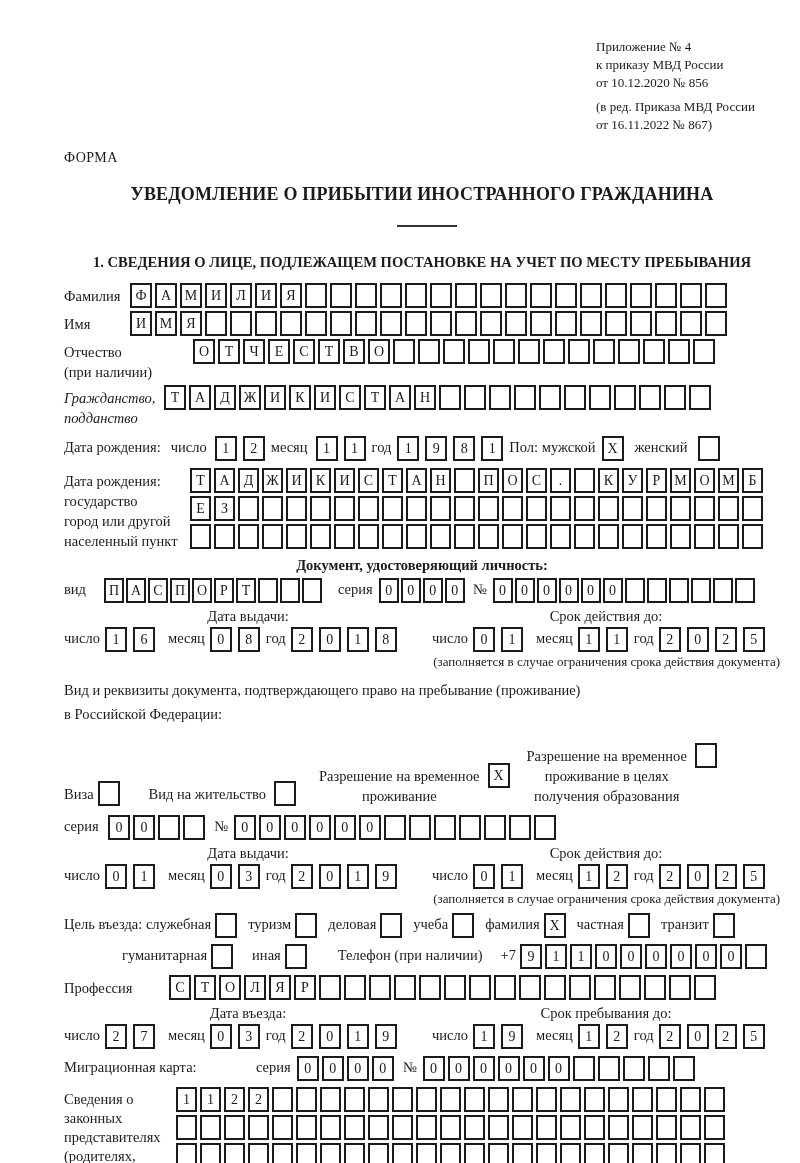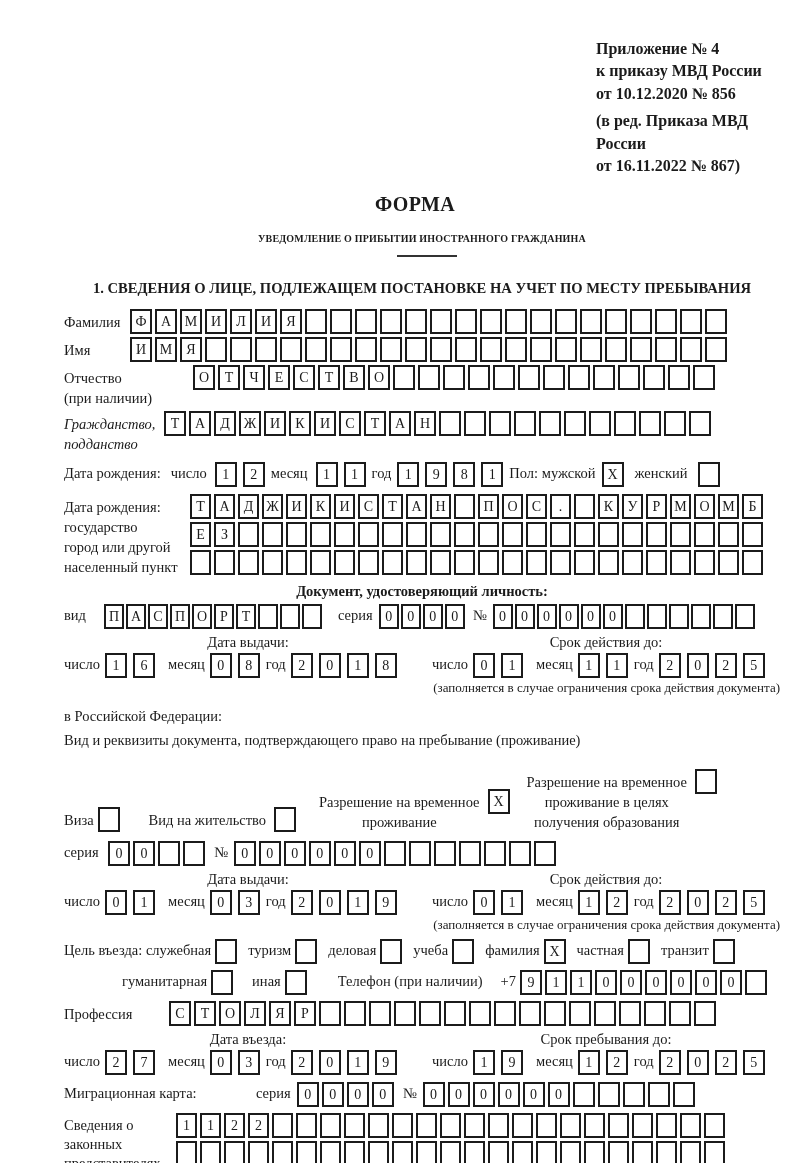--- a/index.html
+++ b/index.html
@@ -6,24 +6,24 @@
   html,body { background:#fff; }
   body {
     width: 800px; height: 1163px; overflow: hidden;
     color: #1b1b1b;
     font-family: "Liberation Serif", "DejaVu Serif", serif;
     font-size: 14.5px;
   }
   .page { padding: 38px 20px 14px 64px; }
 
   
-  .annex { width: 184px; margin-left: auto; font-size: 16px; line-height: 1.4; font-weight: bold; }
+  .annex { width: 184px; margin-left: auto; font-size: 13px; line-height: 1.4; }
   .annex .note { margin-top: 5px; }
-  .forma { text-align: center; font-weight: 700; font-size: 20px; letter-spacing: .4px; margin-top: 16px; padding-right: 14px; }
-  .title { margin-top: 15px; text-align: center; font-weight: 700; font-size: 10px; line-height: 1.5; letter-spacing: .2px; }
+  .forma { text-align: left; font-weight: 400; font-size: 14px; letter-spacing: .4px; margin-top: 16px; padding-right: 14px; }
+  .title { margin-top: 15px; text-align: center; font-weight: 700; font-size: 18px; line-height: 1.5; letter-spacing: .2px; }
   .blank-line { display:inline-block; width: 60px; height: 2px; background:#333; margin-left: 10px; vertical-align: baseline; }
   .section1 { margin-top: 19px; text-align: center; font-weight: 700; font-size: 14.6px; }
 
   .fbody { margin-top: 11px; }
   .frow { display: flex; align-items: flex-start; margin-top: 3px; }
   .flabel { flex: 0 0 auto; padding-top: 3px; line-height: 20px; }
   .w-fam  { width: 66px; }
   .w-pat  { width: 129px; }
   .w-cit  { width: 100px; font-style: italic; }
   .w-bp   { width: 126px; }
@@ -416,22 +416,22 @@
               <span class="cell">0</span>
               <span class="cell">2</span>
               <span class="cell">5</span>
             </span>
         </div>
       </div>
     </div>
     <div class="note-right">(заполняется в случае ограничения срока действия документа)</div>
 
     <div class="intro">
+      <div>Вид и реквизиты документа, подтверждающего право на пребывание (проживание)</div>
       <div>в Российской Федерации:</div>
-      <div>Вид и реквизиты документа, подтверждающего право на пребывание (проживание)</div>
     </div>
 
     <div class="res-options">
       <span class="opt">
         <span class="txt">Виза</span>
         <span class="cells" style="margin-left:4px">
             <span class="cell"></span>
           </span>
       </span>
       <span class="opt gap26">

